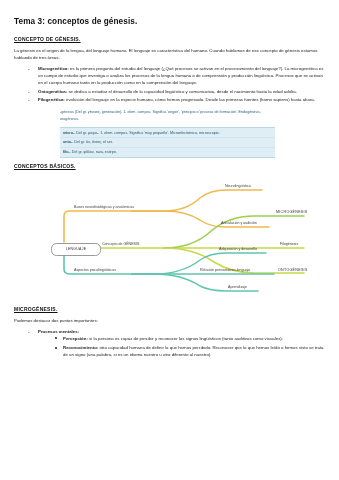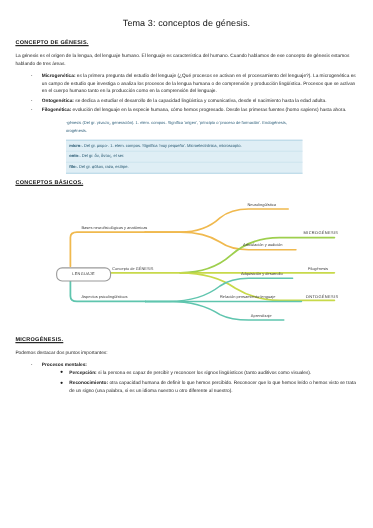--- a/index.html
+++ b/index.html
@@ -16,23 +16,23 @@
   }
   .page {
     position: relative;
     width: 339px;
     height: 480px;
     box-sizing: border-box;
     padding: 10px 14px 0 14px;
     background: #fff;
   }
   .doc-title {
-    text-align: center;
+    text-align: left;
     font-size: 8.2px;
-    font-weight: normal;
+    font-weight: bold;
     letter-spacing: .1px;
     margin: 7px 0 10px 0;
     color: #111;
   }
   .section-head {
     font-size: 5.0px;
     font-weight: bold;
     text-decoration: underline;
     letter-spacing: .25px;
     margin: 0 0 5px 0;

